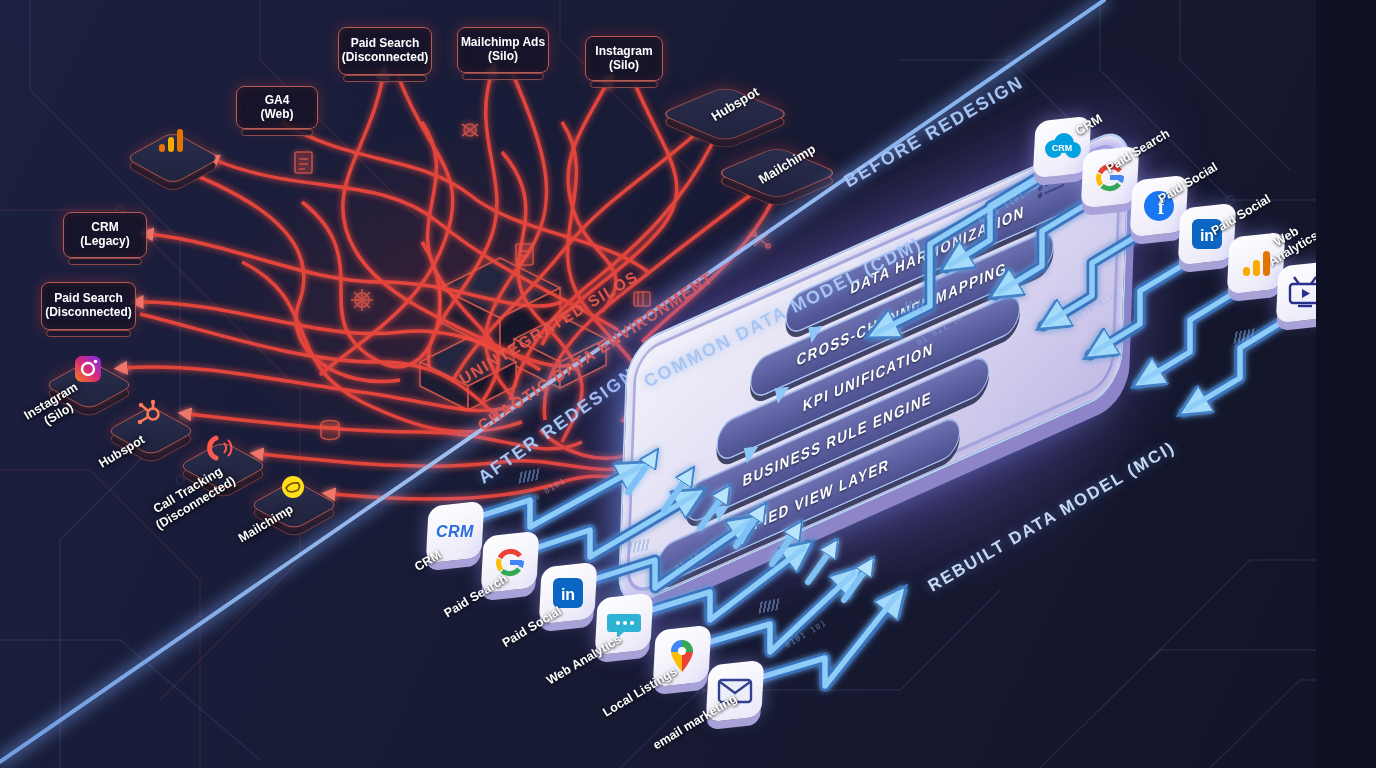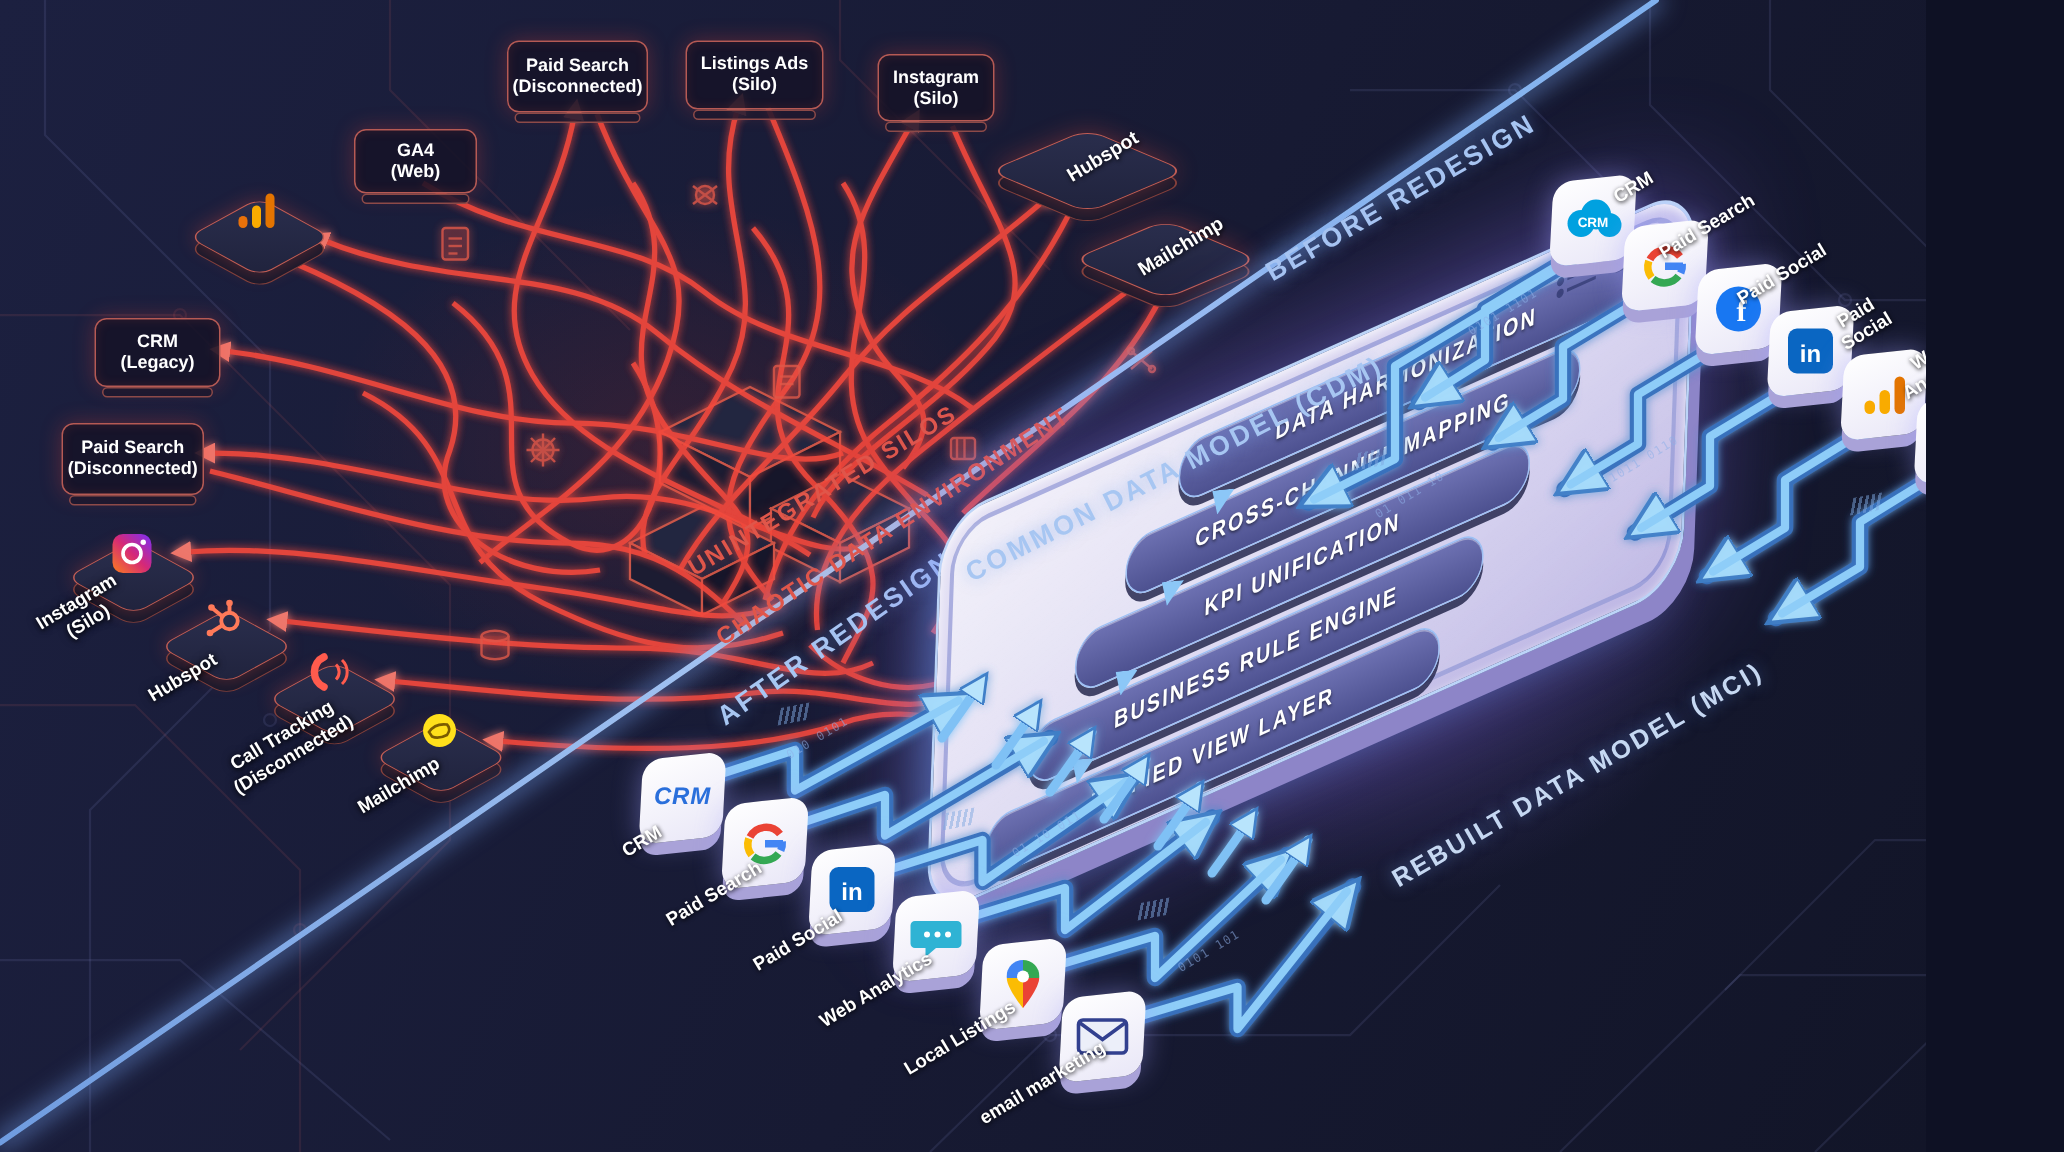--- a/index.html
+++ b/index.html
@@ -1,18 +1,18 @@
 <!DOCTYPE html>
 <html><head>
 <meta charset="utf-8">
 <style>
   html,body{margin:0;padding:0;background:#0e1124;}
   .stage{position:relative;width:1284px;height:768px;overflow:hidden;
     background:linear-gradient(115deg,#1c2040 0%,#171a33 55%,#121528 100%);
-    font-family:"Liberation Sans",sans-serif;}
+    font-family:"Liberation Sans",sans-serif;padding-left:32px;}
   .abs{position:absolute;}
   svg{display:block;}
   
   .redbox{display:flex;align-items:center;justify-content:center;text-align:center;
     background:rgba(22,19,40,.88);border:1.5px solid #b65a54;border-radius:8px;
     color:#fff;font-weight:bold;font-size:12px;line-height:1.15;white-space:pre-line;
     box-shadow:0 0 14px rgba(255,70,55,.28), inset 0 0 8px rgba(255,80,60,.12);}
   .redbox::after{content:"";position:absolute;left:4px;right:4px;bottom:-8px;height:5px;
     border:1px solid #8d4a48;border-radius:4px;background:rgba(28,24,46,.85);}
   
@@ -204,21 +204,21 @@
           <line x1="754" y1="234" x2="768" y2="246"></line>
           <line x1="768" y1="234" x2="754" y2="246"></line>
           <circle cx="754" cy="234" r="2"></circle>
           <circle cx="768" cy="246" r="2"></circle>
         </g>
     </g>
   </svg>
 
   <div class="abs redbox" style="left:338px;top:27px;width:92px;height:46px"><span>Paid Search
 (Disconnected)</span></div>
-  <div class="abs redbox" style="left:457px;top:27px;width:90px;height:44px"><span>Listings Ads
+  <div class="abs redbox" style="left:457px;top:27px;width:90px;height:44px"><span>Mailchimp Ads
 (Silo)</span></div>
   <div class="abs redbox" style="left:585px;top:36px;width:76px;height:43px"><span>Instagram
 (Silo)</span></div>
   <div class="abs redbox" style="left:236px;top:86px;width:80px;height:41px"><span>GA4
 (Web)</span></div>
   <div class="abs redbox" style="left:63px;top:212px;width:82px;height:44px"><span>CRM
 (Legacy)</span></div>
   <div class="abs redbox" style="left:41px;top:282px;width:93px;height:46px"><span>Paid Search
 (Disconnected)</span></div>
 

